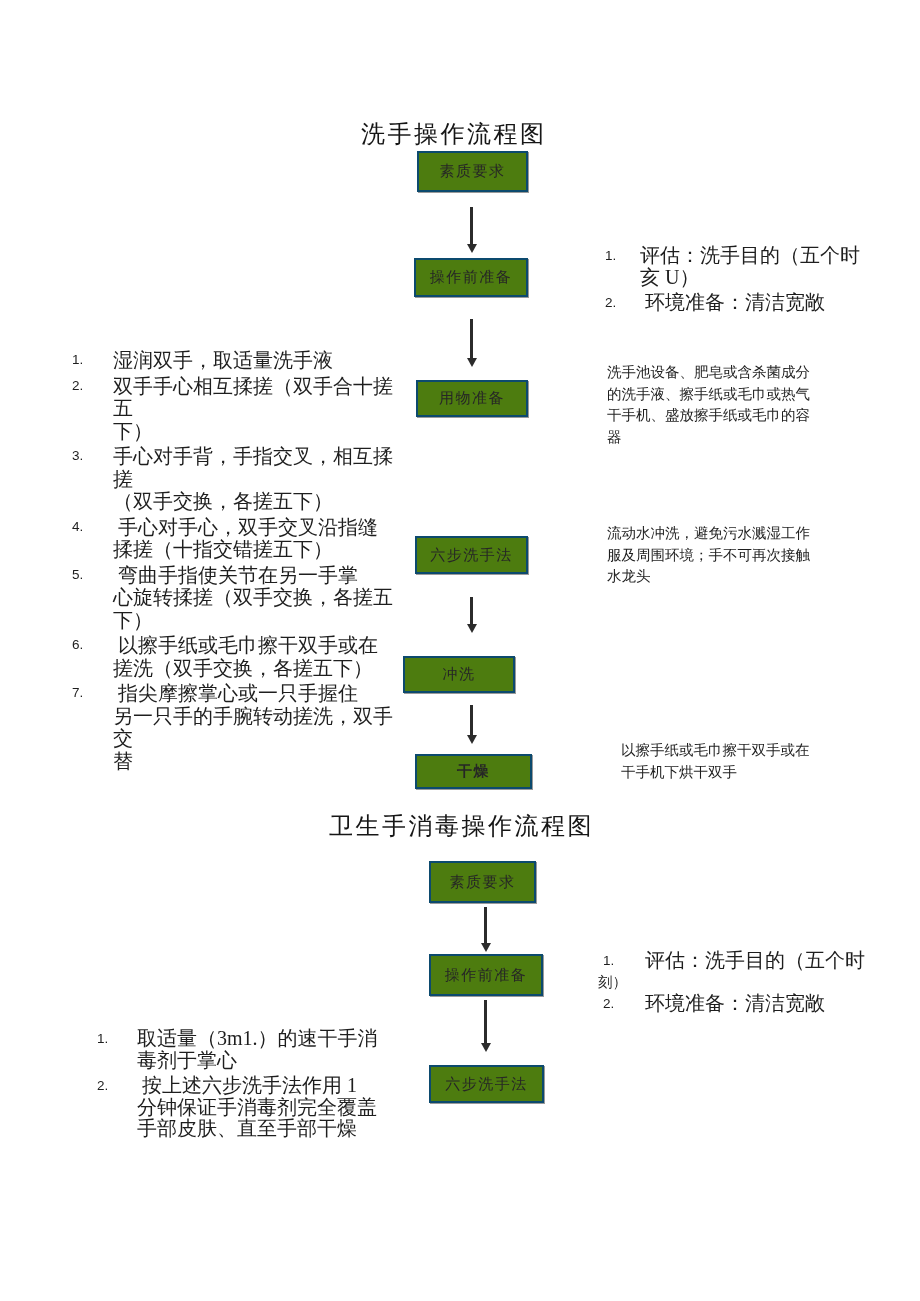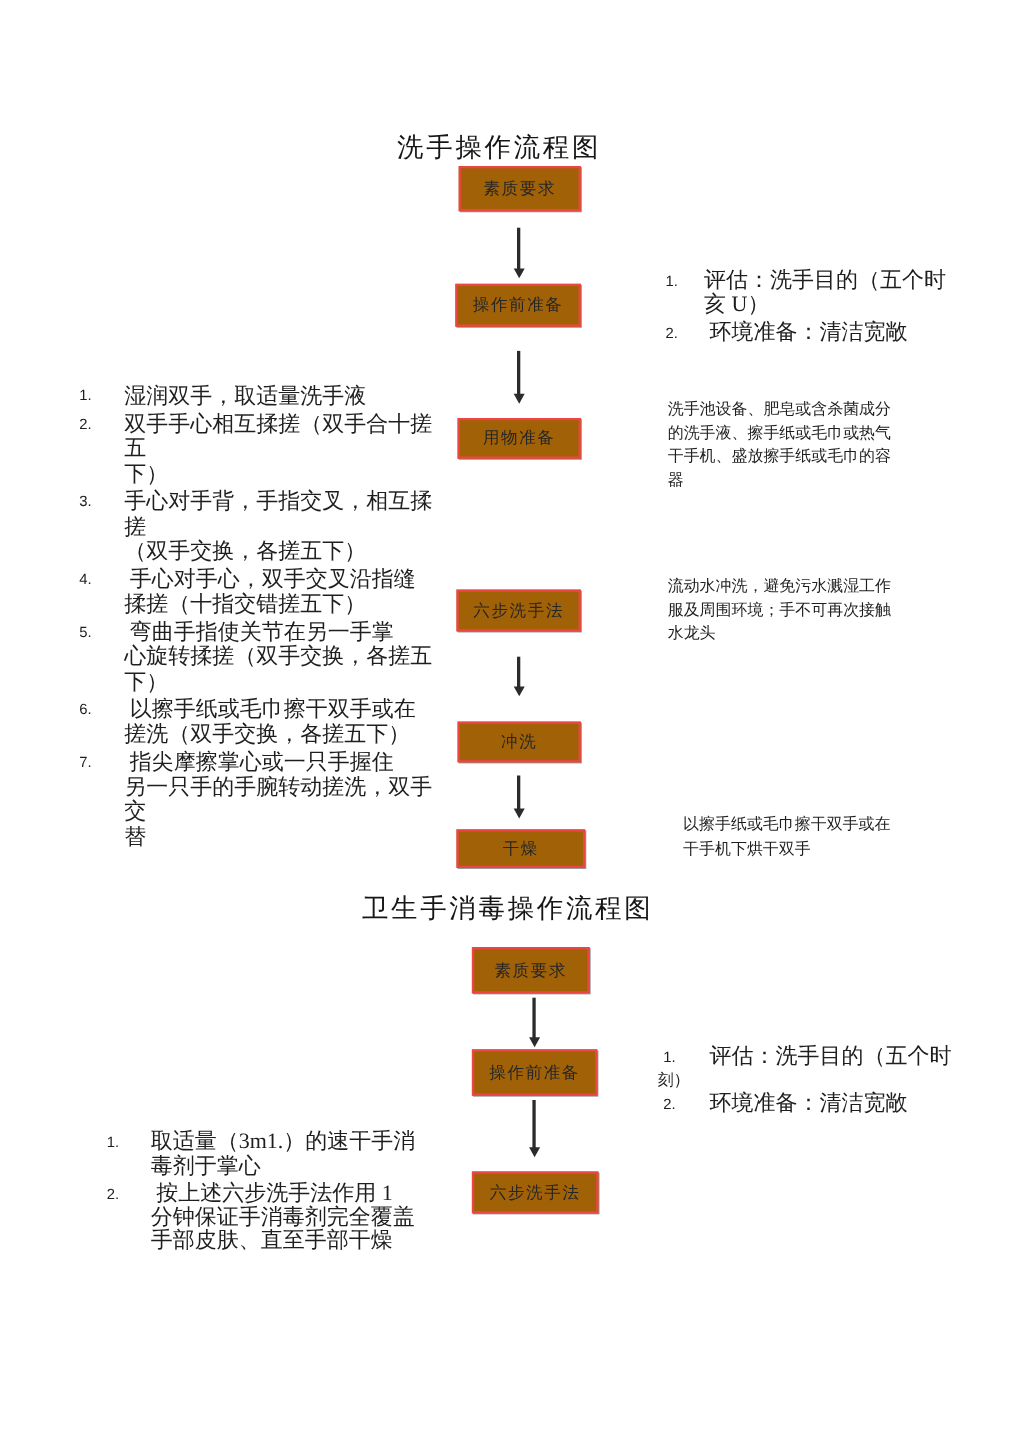--- a/index.html
+++ b/index.html
@@ -14,22 +14,22 @@
   .doc-title{
     position:absolute;
     font-size:24px;
     letter-spacing:2.5px;
     color:#161616;
     white-space:nowrap;
     font-weight:400;
   }
   .fbox{
     position:absolute;
-    border:2px solid #ef4444;
-    background:#a16207;
+    border:2px solid #0c4a6e;
+    background:#4d7c0f;
     display:flex;align-items:center;justify-content:center;
     font-size:15px;letter-spacing:1.5px;color:#262626;
     box-sizing:border-box;
     box-shadow:1px 1px 0 #9a9a9a;
     white-space:nowrap;
   }
   .varrow{
     position:absolute;
     width:3px;
     background:#2b2b2b;
@@ -87,24 +87,24 @@
   <div class="varrow" style="left:470px;top:207px;height:38px;"></div>
 
   <div class="fbox" style="left:414px;top:258px;width:114px;height:39px;">操作前准备</div>
   <div class="varrow" style="left:470px;top:319px;height:40px;"></div>
 
   <div class="fbox" style="left:416px;top:380px;width:112px;height:37px;">用物准备</div>
 
   <div class="fbox" style="left:415px;top:536px;width:113px;height:38px;">六步洗手法</div>
   <div class="varrow" style="left:470px;top:597px;height:28px;"></div>
 
-  <div class="fbox" style="left:416px;top:656px;width:112px;height:37px;">冲洗</div>
+  <div class="fbox" style="left:403px;top:656px;width:112px;height:37px;">冲洗</div>
   <div class="varrow" style="left:470px;top:705px;height:31px;"></div>
 
-  <div class="fbox" style="left:415px;top:754px;width:117px;height:35px;">干燥</div>
+  <div class="fbox" style="left:415px;top:754px;width:117px;height:35px;font-weight:bold;">干燥</div>
 
   <div class="tlist tight" style="left:72px;top:349px;width:330px;">
     <div class="li-row">
       <span class="li-num w41">1.</span>
       <span class="li-text">湿润双手，取适量洗手液</span>
     </div>
     <div class="li-row">
       <span class="li-num w41">2.</span>
       <span class="li-text">双手手心相互揉搓（双手合十搓五
 下）</span>

